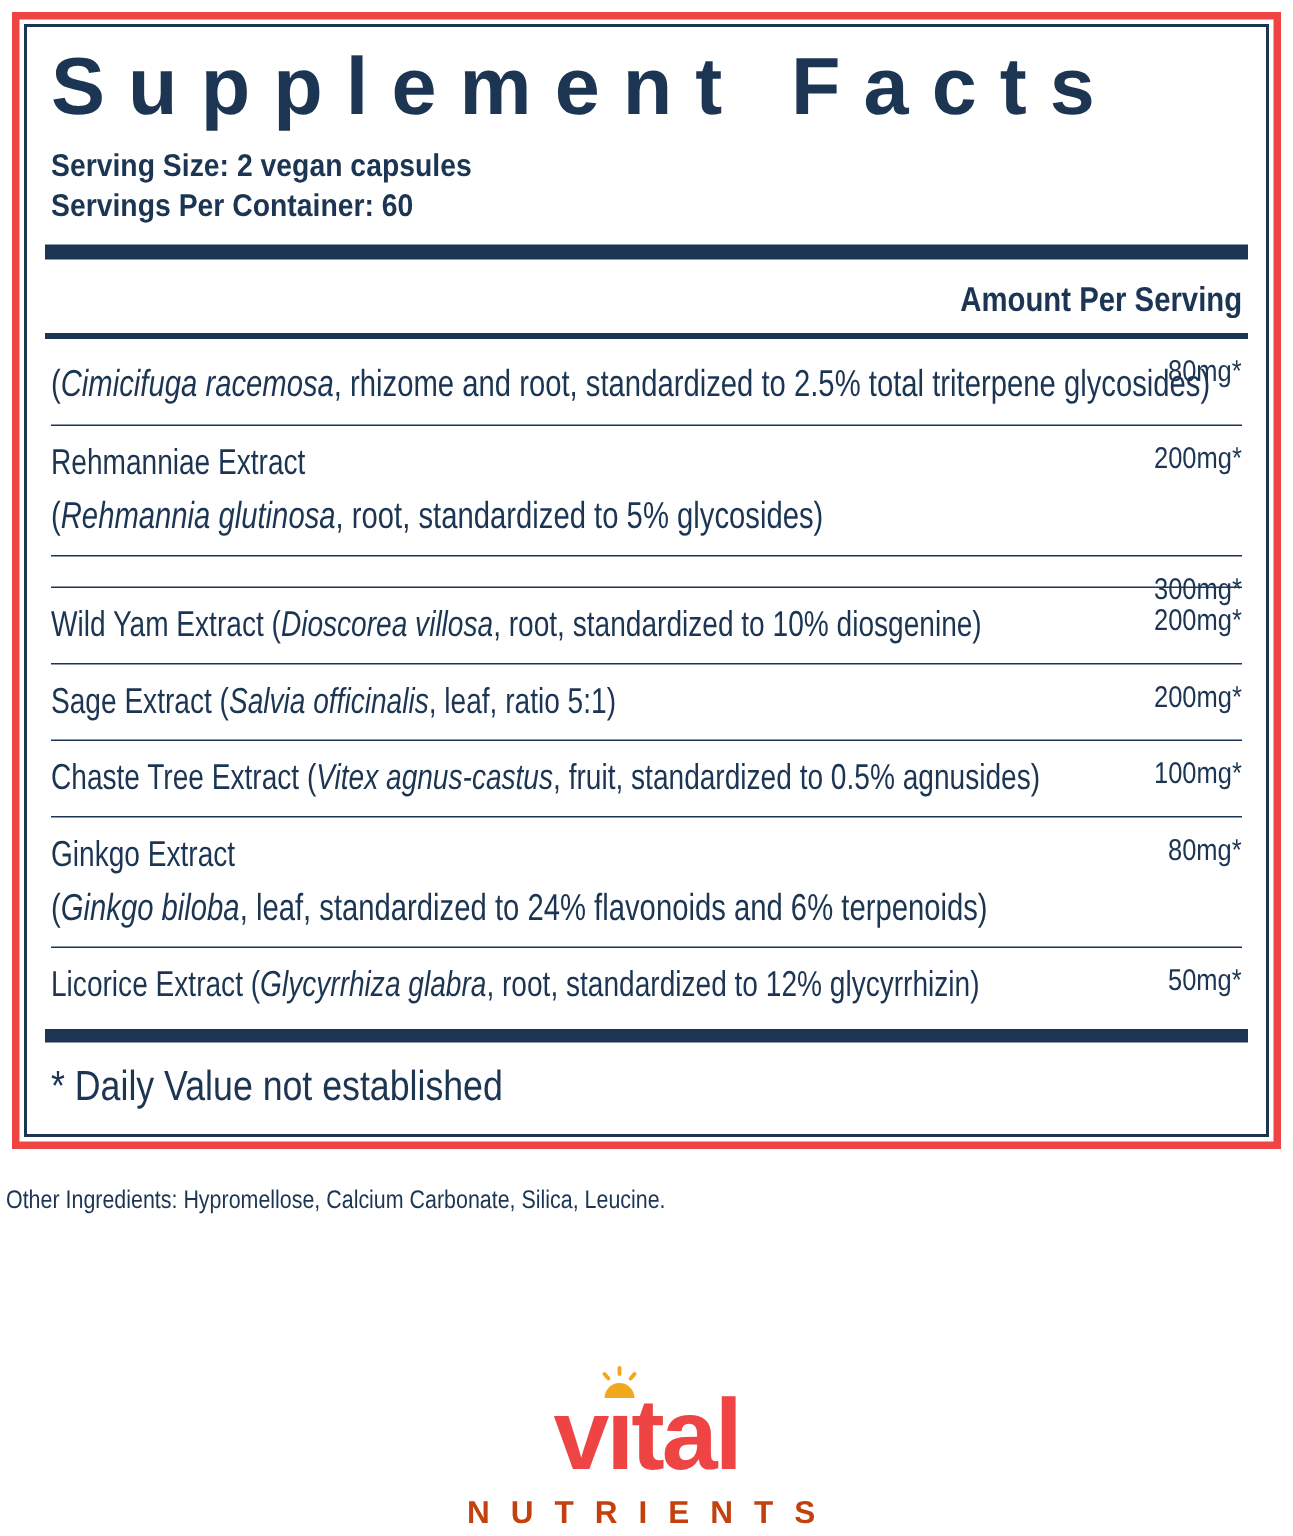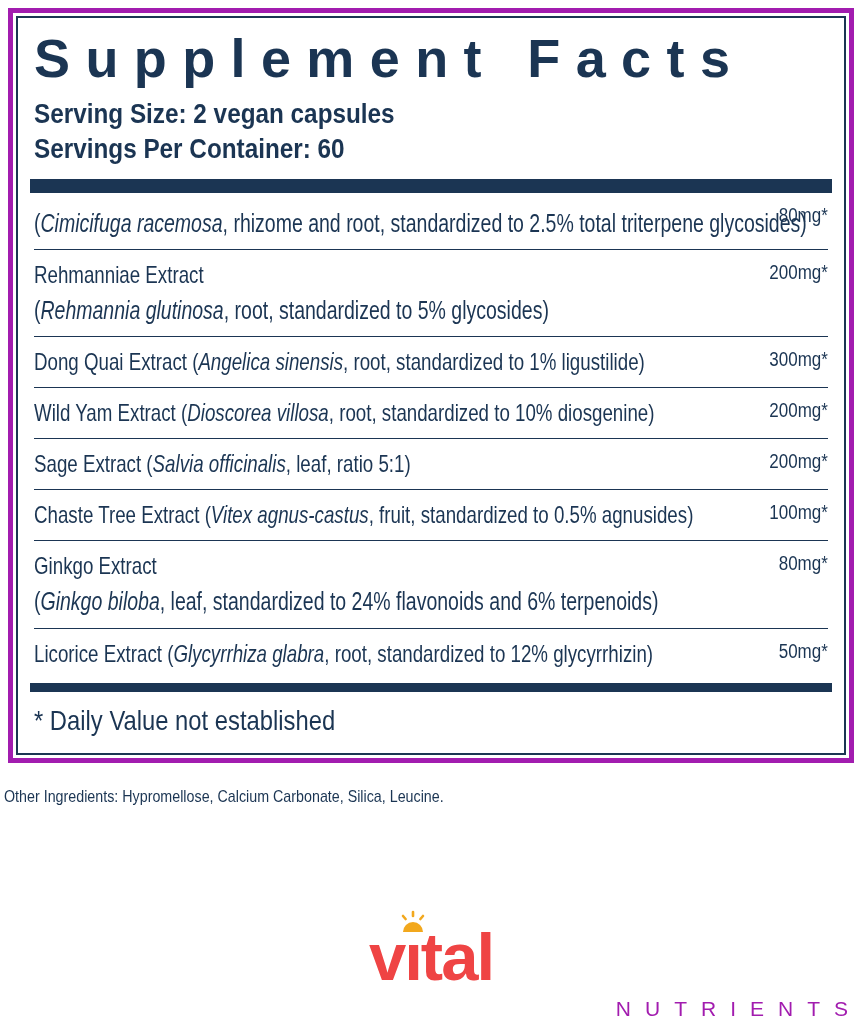--- a/index.html
+++ b/index.html
@@ -7,37 +7,37 @@
     position:relative;
     width:862px;height:1024px;
     background:#ffffff;
     font-family:"Liberation Sans", sans-serif;
     color:#1b3553;
     overflow:hidden;
     box-sizing:border-box;
   }
   .facts-outer{
     margin:8px;
-    border:5px solid #a21caf;
+    border:5px solid #ef4444;
   }
   .facts-inner{
     margin:3px;
     border:2px solid #1b3553;
     padding:8px 16px 0 16px;
   }
   .facts-title{
     font-size:54px;
     font-weight:bold;
     letter-spacing:0.285em;
     line-height:1.05;
     margin:4px 0 10px 0;
     white-space:nowrap;
   }
   .serving-line{
-    font-size:27px;
+    font-size:21px;
     font-weight:bold;
     line-height:1.3;
   }
   .bar{background:#1b3553;margin-left:-4px;margin-right:-4px;}
   .bar-thick{height:10px;margin-top:12px;}
   .bar-med{height:4px;}
   .bar-bottom{height:9px;margin-top:4px;}
   .amount-header{
     font-size:23px;
     font-weight:600;
@@ -109,58 +109,57 @@
   }
   .logo-sun{
     position:absolute;
     top:-10px;
     left:-7px;
     width:32px;
     height:24px;
   }
   .logo-sub{
     font-size:21px;
-    font-weight:400;
+    font-weight:700;
     letter-spacing:14px;
     margin-top:3px;
     margin-left:7px;
-    color:#a21caf;
-    text-align:right;
+    color:#c2410c;
   }
 </style>
 </head>
 <body>
 
 <div class="page">
 
   <div class="facts-outer">
     <div class="facts-inner">
 
       <div class="facts-title">Supplement Facts</div>
 
       <div class="serving-line"><span class="cond" style="transform:scaleX(0.9);">Serving Size: 2 vegan capsules</span></div>
       <div class="serving-line"><span class="cond" style="transform:scaleX(0.9);">Servings Per Container: 60</span></div>
 
       <div class="bar bar-thick"></div>
 
+      <div class="amount-header"><span class="cond-r">Amount Per Serving</span></div>
 
       <div class="bar bar-med"></div>
 
       <div id="ingredient-rows">
           <div class="row">
             <div class="row-desc"><span class="cond">(<span class="latin">Cimicifuga racemosa</span>, rhizome and root, standardized to 2.5% total triterpene glycosides)</span></div>
             <div class="row-amount"><span class="cond-r">80mg*</span></div>
           </div>
           <div class="row">
             <div class="row-line1"><span class="cond">Rehmanniae Extract</span></div>
             <div class="row-desc"><span class="cond">(<span class="latin">Rehmannia glutinosa</span>, root, standardized to 5% glycosides)</span></div>
             <div class="row-amount"><span class="cond-r">200mg*</span></div>
           </div>
           <div class="row">
-            <div class="row-line1"><span class="cond">Dong Quai Extract (<span class="latin">Angelica sinensis</span>, root, standardized to 1% ligustilide)</span></div>
             <div class="row-amount"><span class="cond-r">300mg*</span></div>
           </div>
           <div class="row">
             <div class="row-line1"><span class="cond">Wild Yam Extract (<span class="latin">Dioscorea villosa</span>, root, standardized to 10% diosgenine)</span></div>
             <div class="row-amount"><span class="cond-r">200mg*</span></div>
           </div>
           <div class="row">
             <div class="row-line1"><span class="cond">Sage Extract (<span class="latin">Salvia officinalis</span>, leaf, ratio 5:1)</span></div>
             <div class="row-amount"><span class="cond-r">200mg*</span></div>
           </div>

